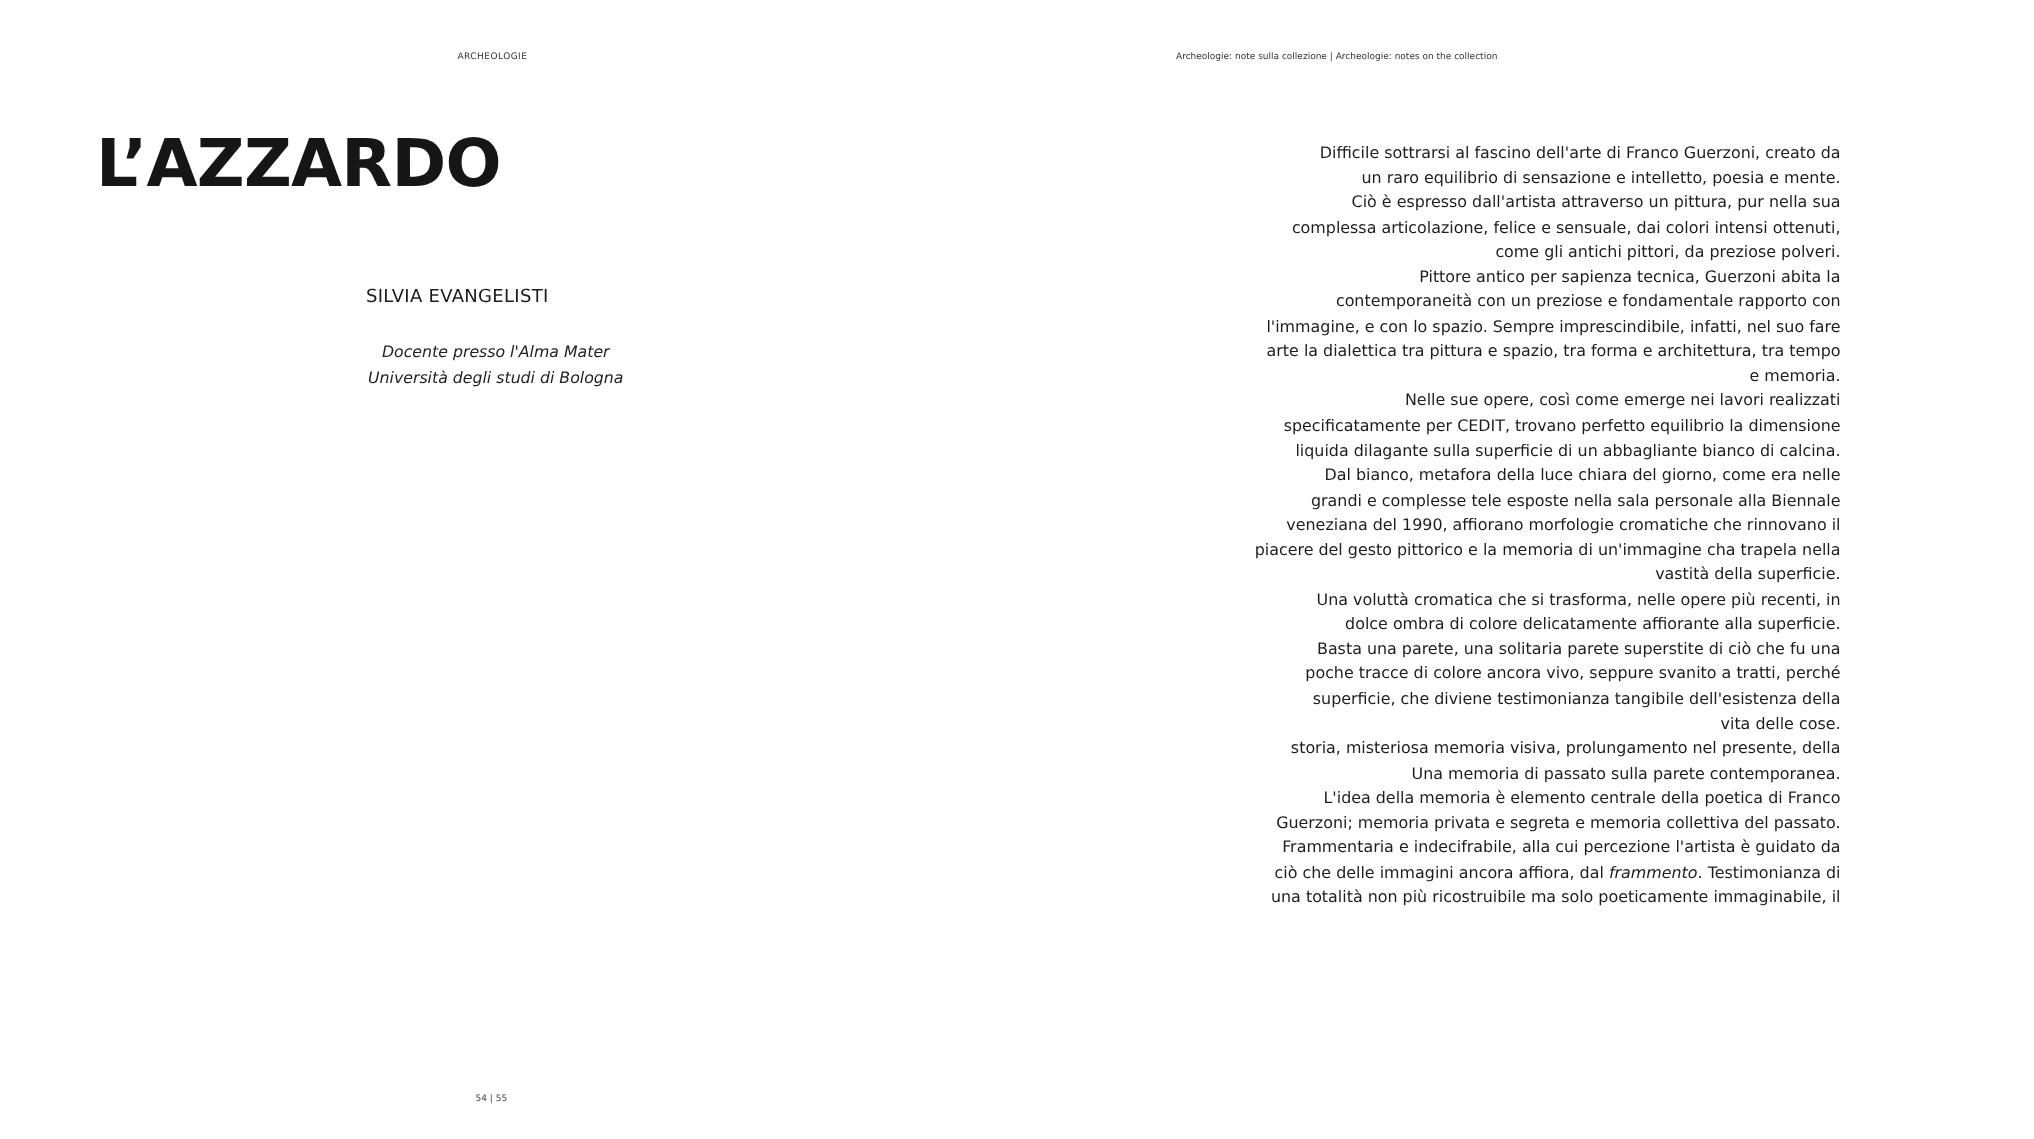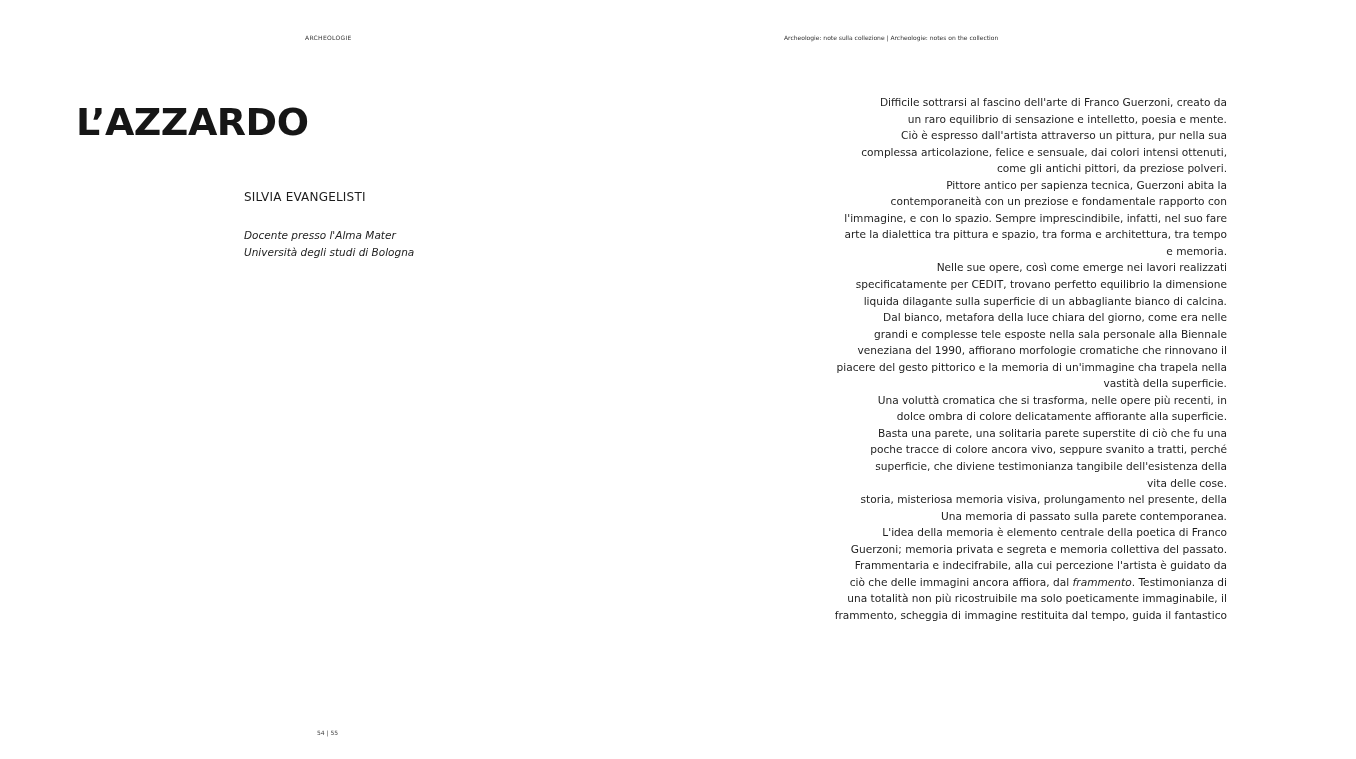--- a/index.html
+++ b/index.html
@@ -1,22 +1,22 @@
 <!DOCTYPE html>
 <html><head>
   <meta charset="utf-8">
   <style>
     html, body { margin:0; padding:0; background:#ffffff; }
     body { width:1356px; height:759px; position:relative; overflow:hidden;
            font-family:"DejaVu Sans", "Liberation Sans", sans-serif; color:#1c1c1c; }
     .running-left { position:absolute; left:305px; top:34px; font-size:6px; letter-spacing:0.3px; color:#333; }
     .running-right { position:absolute; left:784px; top:34px; font-size:6px; color:#333; }
-    .title { position:absolute; left:64px; top:88px; font-size:38px; font-weight:bold; letter-spacing:-0.5px; color:#161616; margin:12px; line-height:44px;text-align:right; }
+    .title { position:absolute; left:64px; top:88px; font-size:44px; font-weight:bold; letter-spacing:-0.5px; color:#161616; margin:0; line-height:44px;text-align:right; }
     .author { position:absolute; left:244px; top:190px; font-size:12px; color:#1c1c1c; letter-spacing:0.2px; }
-    .affil { position:absolute; left:244px; top:227px; width:173px; font-style:italic; font-size:10.5px; line-height:17px; color:#222; }
+    .affil { position:absolute; left:244px; top:227px; width:173px; text-align:center; font-style:italic; font-size:10.5px; line-height:17px; color:#222; }
     .folio { position:absolute; left:317px; top:729px; font-size:6px; color:#444; }
     .body-text { position:absolute; left:827px; top:94px; width:400px; font-size:10.6px; line-height:16.55px; color:#1d1d1d; }
     .line { white-space:nowrap; display:block;text-align:right; }
     .line.indent { padding-left:26px; }
     em { }
   </style>
 </head>
 <body>
 
 <div class="running-left">ARCHEOLOGIE</div>
@@ -55,14 +55,13 @@
     <span class="line">poche tracce di colore ancora vivo, seppure svanito a tratti, perché</span>
     <span class="line">superficie, che diviene testimonianza tangibile dell'esistenza della</span>
     <span class="line">vita delle cose.</span>
     <span class="line">storia, misteriosa memoria visiva, prolungamento nel presente, della</span>
     <span class="line indent">Una memoria di passato sulla parete contemporanea.</span>
     <span class="line indent">L'idea della memoria è elemento centrale della poetica di Franco</span>
     <span class="line">Guerzoni; memoria privata e segreta e memoria collettiva del passato.</span>
     <span class="line">Frammentaria e indecifrabile, alla cui percezione l'artista è guidato da</span>
     <span class="line">ciò che delle immagini ancora affiora, dal <em>frammento</em>. Testimonianza di</span>
     <span class="line">una totalità non più ricostruibile ma solo poeticamente immaginabile, il</span>
-    <span class="line">frammento, scheggia di immagine restituita dal tempo, guida il fantastico</span>
   </div>
 
 </body></html>

